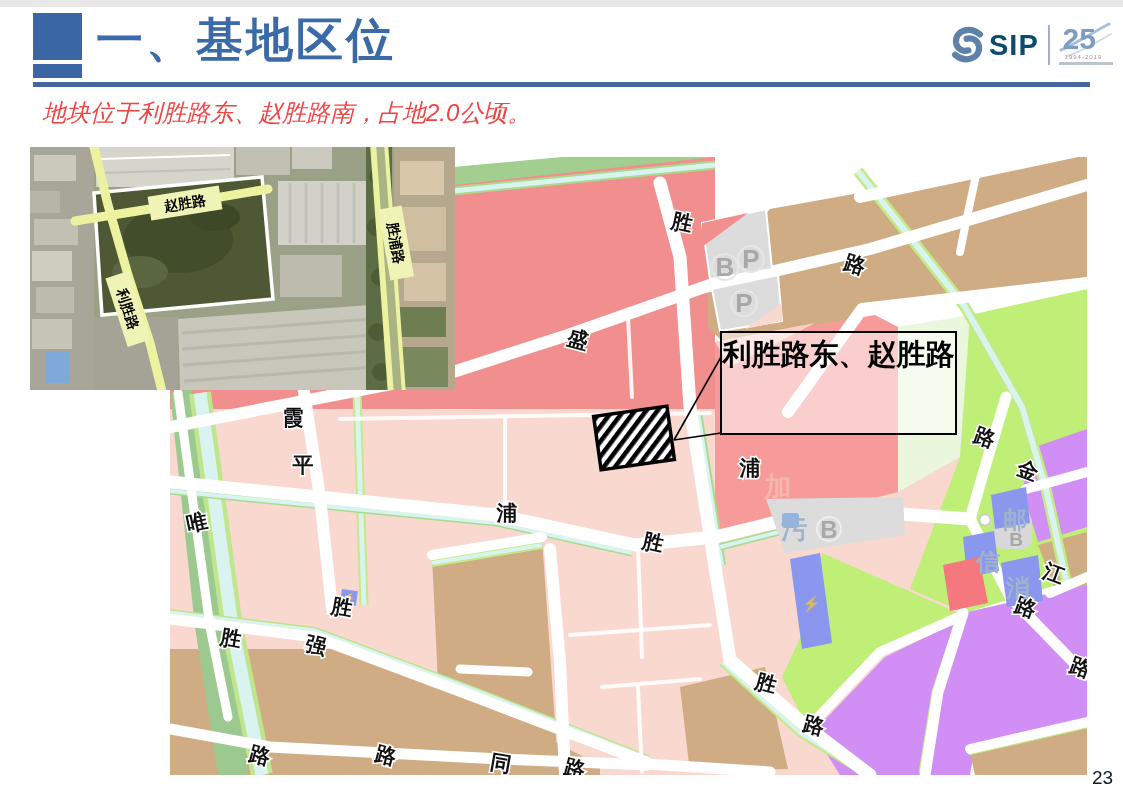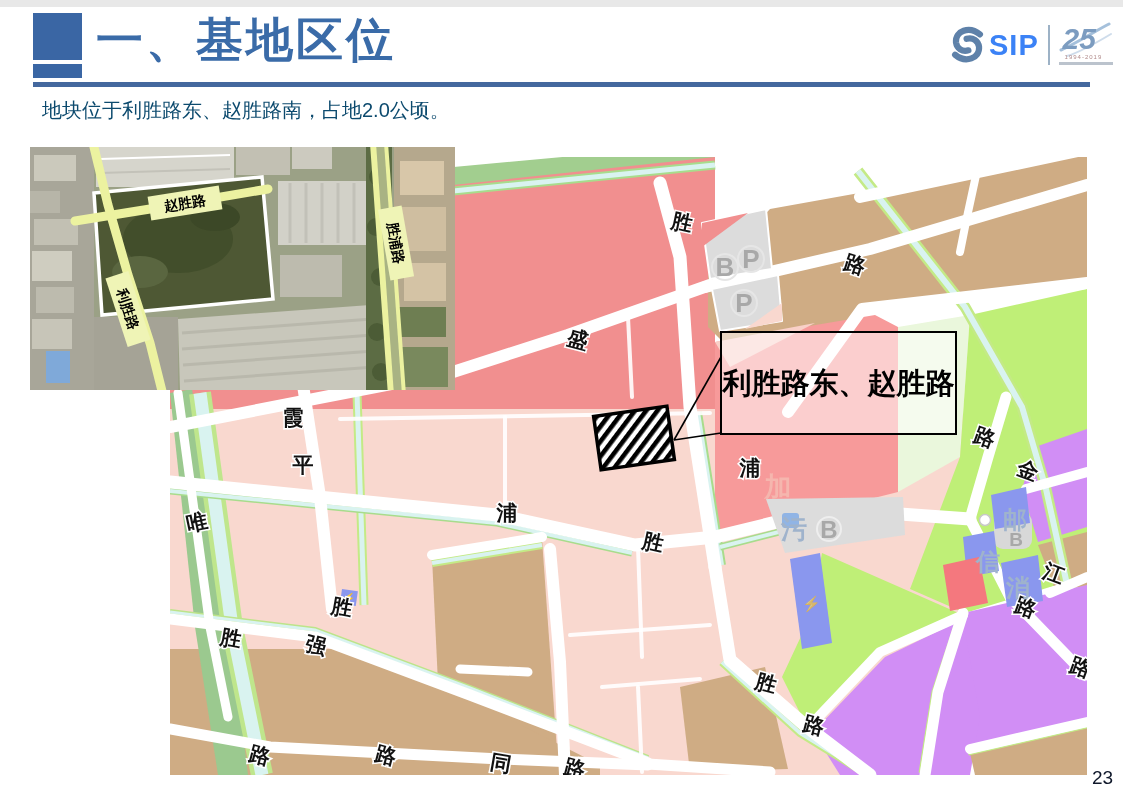--- a/index.html
+++ b/index.html
@@ -4,37 +4,37 @@
 <style>
   html,body{margin:0;padding:0;background:#e8e8e8;}
   .page{position:relative;width:1123px;height:794px;background:#ffffff;overflow:hidden;
         font-family:"Liberation Sans",sans-serif;margin:7px auto;}
   
   .title-square{position:absolute;left:33px;top:6px;width:49px;height:47px;background:#3a66a4;}
   .title-bar{position:absolute;left:33px;top:57px;width:49px;height:14px;background:#3a66a4;}
   .page-title{position:absolute;left:96px;top:2px;font-size:47px;font-weight:bold;color:#3a6ba8;
               letter-spacing:3px;white-space:nowrap;}
   .title-rule{position:absolute;left:33px;top:75px;width:1057px;height:5px;background:#44689e;}
-  .subtitle{position:absolute;left:42px;top:90px;font-size:20px;color:#0c4a6e;white-space:nowrap;}
+  .subtitle{position:absolute;left:42px;top:90px;font-size:24px;color:#ef4444;white-space:nowrap;font-style:italic;}
   .page-num{position:absolute;left:1092px;top:760px;font-size:19px;color:#0f172a;}
   
   .logo{position:absolute;left:948px;top:12px;width:160px;height:52px;display:flex;align-items:center;}
-  .logo-sip{font-size:29px;font-weight:bold;color:#3b82f6;letter-spacing:1px;margin-left:2px;}
+  .logo-sip{font-size:29px;font-weight:bold;color:#0c4a6e;letter-spacing:1px;margin-left:2px;}
   .logo-div{width:2px;height:40px;background:#9db2c6;margin:0 7px 0 9px;}
   .logo-25{position:relative;width:58px;height:46px;}
-  .logo-25-num{position:absolute;left:6px;top:0px;font-size:30px;font-weight:bold;font-style:italic;
+  .logo-25-num{position:absolute;left:6px;top:0px;font-size:30px;font-weight:bold;
                color:#7c9cc0;}
   .logo-years{position:absolute;left:8px;top:32px;font-size:6px;color:#b08a8a;letter-spacing:1px;}
   .logo-micro{position:absolute;left:2px;top:40px;width:54px;height:3px;background:#aab4c0;opacity:.8;}
   
   .zoning-map{position:absolute;left:170px;top:150px;width:917px;height:618px;}
   .satellite{position:absolute;left:30px;top:140px;width:425px;height:243px;}
   
   .callout{position:absolute;left:720px;top:324px;width:233px;height:100px;border:2.5px solid #000;
-           background:rgba(255,255,255,0.52);display:flex;flex-direction:column;justify-content:center;
+           background:rgba(255,255,255,0.52);display:flex;flex-direction:row;justify-content:center;
            text-align:center;font-size:29px;font-weight:bold;color:#000;line-height:42px;}
   svg text{pointer-events:none;}
 </style>
 </head>
 <body>
 
 <div class="page">
 
   <div class="title-square"></div>
   <div class="title-bar"></div>

